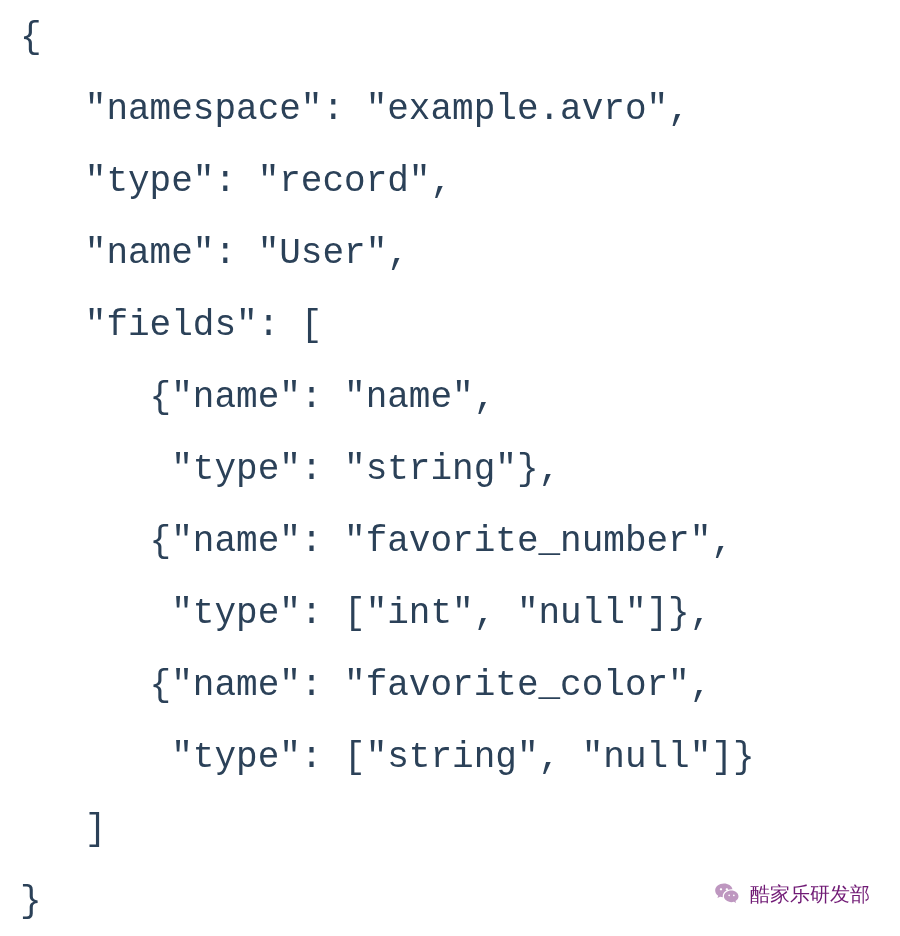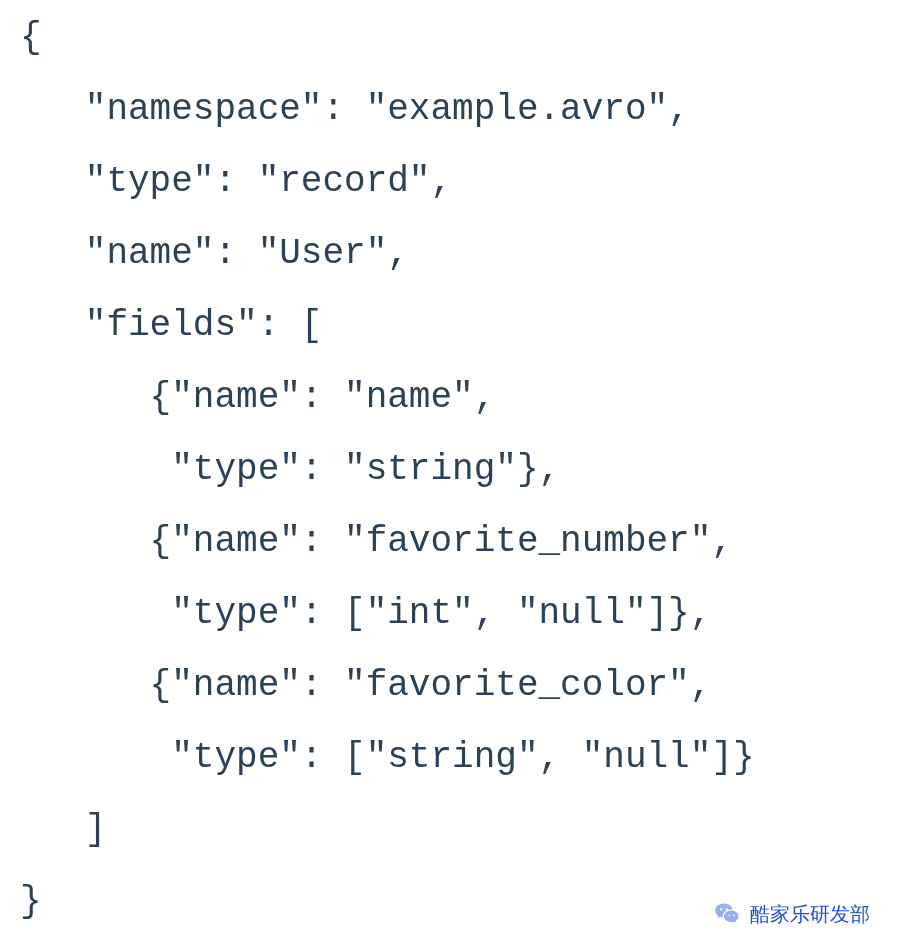--- a/index.html
+++ b/index.html
@@ -18,28 +18,28 @@
       padding: 0 20px;
       position: relative;
       overflow: hidden;
     }
     .code-block {
       white-space: pre;
       padding-top: 2px;
     }
     .watermark {
       position: absolute;
-      bottom: 2px;
+      bottom: 22px;
       right: 30px;
       display: flex;
       align-items: center;
       gap: 8px;
       font-family: -apple-system, BlinkMacSystemFont, "Segoe UI", sans-serif;
       font-size: 20px;
-      color: #1d4ed8;
+      color: #701a75;
     }
     .wechat-icon {
       width: 28px;
       height: 28px;
       opacity: 0.45;
     }
   </style>
 </head>
 <body>
 

